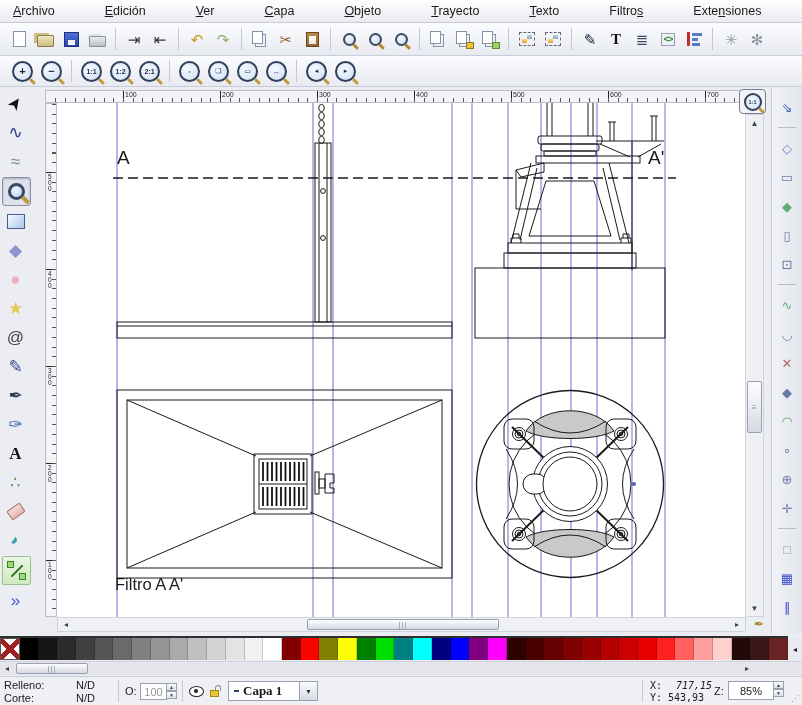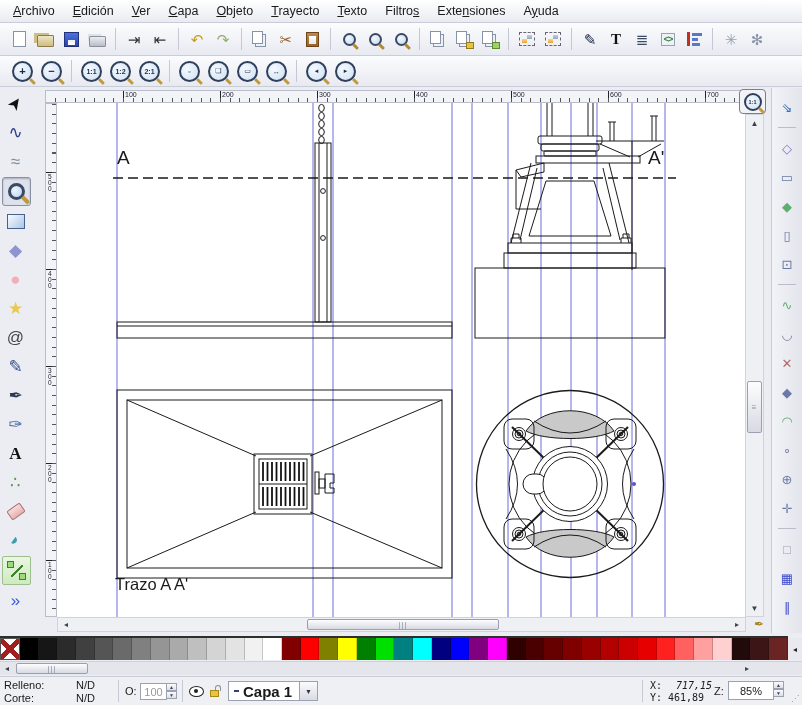--- a/index.html
+++ b/index.html
@@ -2,21 +2,21 @@
 <html><head>
 <meta charset="utf-8">
 <style>
   html,body{margin:0;padding:0;background:#888;}
   #app{position:relative;width:802px;height:705px;background:#ebedf2;overflow:hidden;
        font-family:"Liberation Sans","DejaVu Sans",sans-serif;color:#111;
        -webkit-user-select:none;user-select:none;}
   
   #menubar{position:absolute;left:0;top:0;width:802px;height:23px;
     background:linear-gradient(#ffffff,#e9ebf1);border-bottom:1px solid #c8ccd8;
-    display:flex;align-items:center;padding-left:4px;box-sizing:border-box;}
+    display:flex;align-items:center;padding-left:4px;box-sizing:border-box;gap:32px;}
   .mi{font-size:12.5px;padding:3px 9px;color:#1a1a1a;}
   .mi u{text-decoration:underline;}
   
   .tbar{position:absolute;left:0;width:802px;background:linear-gradient(#fbfcfe,#e8eaf1);
     border-bottom:1px solid #c9cdd9;display:flex;align-items:center;box-sizing:border-box;}
   #tb1{top:23px;height:33px;padding-left:6px;}
   #tb2{top:56px;height:31px;padding-left:8px;}
   .tbtn{position:relative;width:24px;height:24px;margin:0 1px;border-radius:3px;
     display:flex;align-items:center;justify-content:center;}
   .tbtn .g{font-size:15px;line-height:1;}
@@ -150,21 +150,21 @@
     background:#fff;box-sizing:border-box;}
   .eye::after{content:"";position:absolute;left:4px;top:2px;width:4px;height:4px;border-radius:50%;background:#222;}
   .lockic{position:absolute;width:11px;height:13px;}
   .lockic::before{content:"";position:absolute;right:0;top:0;width:6px;height:6px;border:1.6px solid #8a8f9a;
     border-bottom:none;border-radius:4px 4px 0 0;box-sizing:border-box;}
   .lockic::after{content:"";position:absolute;left:0;bottom:1px;width:9px;height:7px;background:#e8c53a;
     border:1px solid #a8881a;box-sizing:border-box;}
   #layersel{position:absolute;left:228px;top:4px;width:90px;height:20px;background:#fff;
     border:1px solid #9aa2b2;box-sizing:border-box;display:flex;align-items:center;}
   #layersel .dash{width:5px;height:2px;background:#33406e;margin:0 4px 0 5px;}
-  #layersel .nm{font-size:15px;font-weight:bold;flex:1;}
+  #layersel .nm{font-size:13px;font-weight:bold;flex:1;font-family:Liberation Serif, serif;}
   #layersel .dd{width:17px;height:18px;border-left:1px solid #9aa2b2;background:linear-gradient(#fafbfd,#d8dbe4);
     display:flex;align-items:center;justify-content:center;font-size:7px;color:#334;}
   .mono{font-family:"DejaVu Sans Mono","Liberation Mono",monospace;font-size:10px;}
 </style>
 </head>
 <body>
 
 <div id="app">
 
   <div id="menubar">
@@ -480,21 +480,21 @@
           <line x1="294.5" x2="294.5" y1="462" y2="481" stroke="#111" stroke-width="1.8"></line>
           <line x1="294.5" x2="294.5" y1="487" y2="506" stroke="#111" stroke-width="1.8"></line>
           <line x1="299" x2="299" y1="462" y2="481" stroke="#111" stroke-width="1.8"></line>
           <line x1="299" x2="299" y1="487" y2="506" stroke="#111" stroke-width="1.8"></line>
           <line x1="303.5" x2="303.5" y1="462" y2="481" stroke="#111" stroke-width="1.8"></line>
           <line x1="303.5" x2="303.5" y1="487" y2="506" stroke="#111" stroke-width="1.8"></line>
         </g>
     </svg>
     <div id="lbl-a" class="clabel">A</div>
     <div id="lbl-a2" class="clabel">A'</div>
-    <div id="lbl-cap" class="clabel">Trazo A A'</div>
+    <div id="lbl-cap" class="clabel">Filtro A A'</div>
   </div>
 
   <div id="zoomcorner">
     <span class="zc">
         <span class="zlab">1:1</span>
       </span>
   </div>
 
   <div id="vscroll" class="sb-track">
     <span class="sb-arrow" style="left:0;top:2px;width:17px;height:12px;">▲</span>
@@ -639,21 +639,21 @@
     <span class="lockic" style="left:210px;top:8px;"></span>
     <div id="layersel">
       <span class="dash"></span>
       <span class="nm">Capa 1</span>
       <span class="dd">▼</span>
     </div>
     <span class="sbsep" style="left:642px;"></span>
     <span class="lab mono" style="left:650px;top:3px;">X:</span>
     <span class="lab mono" style="left:676px;top:3px;font-style:italic;">717,15</span>
     <span class="lab mono" style="left:650px;top:15px;">Y:</span>
-    <span class="lab mono" style="left:668px;top:15px;">461,89</span>
+    <span class="lab mono" style="left:668px;top:15px;">543,93</span>
     <span class="lab" style="left:714px;top:8px;">Z:</span>
     <span class="spinbox" style="left:728px;top:4px;width:46px;height:19px;font-size:11px;">85%</span>
     <span class="spinarrows" style="left:773px;top:4px;">
         <span>▲</span>
         <span>▼</span>
       </span>
     <span class="lab grip" style="right:2px;bottom:2px;">⋰</span>
   </div>
 </div>
 

